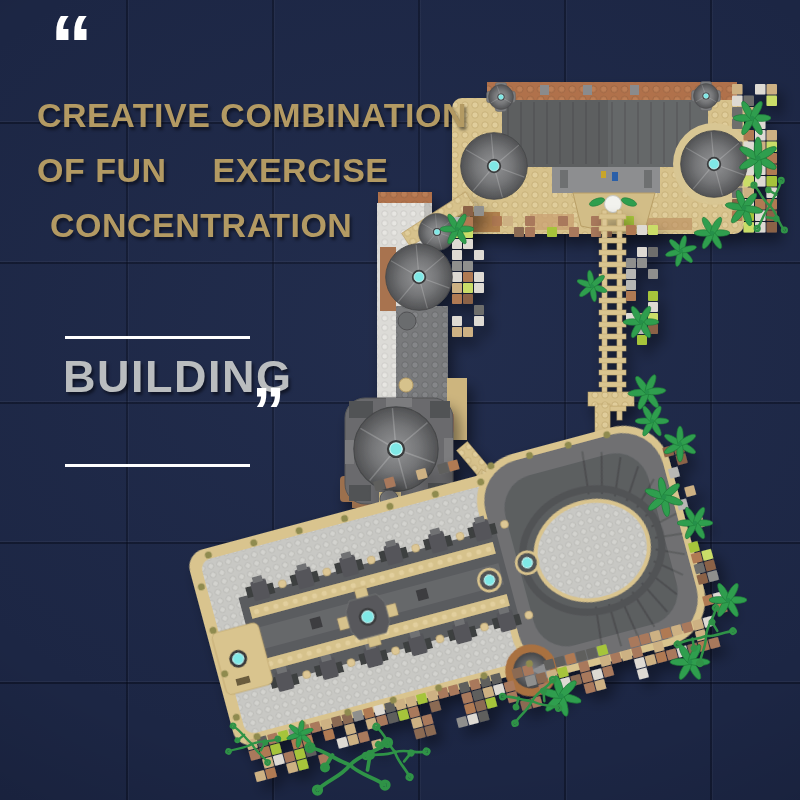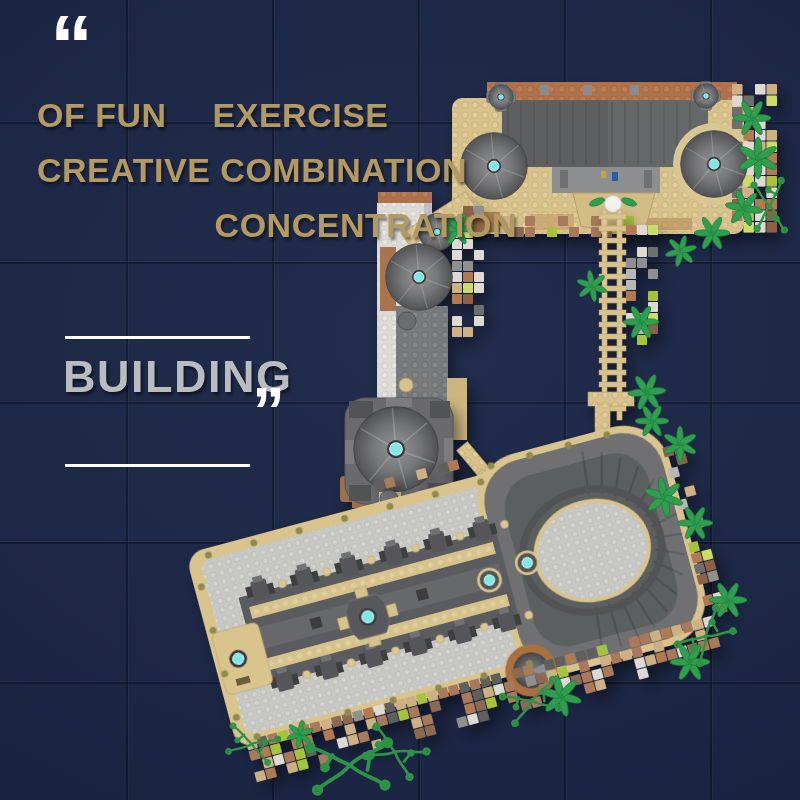--- a/index.html
+++ b/index.html
@@ -8,21 +8,21 @@
     background-image:
       radial-gradient(130% 100% at 52% 42%, rgba(90,110,160,.10) 0%, rgba(0,0,0,0) 55%, rgba(0,0,10,.32) 100%),
       repeating-linear-gradient(0deg, rgba(6,10,24,0) 0 116px, rgba(6,10,24,.5) 116px 118px, rgba(255,255,255,.045) 118px 119px, rgba(6,10,24,0) 119px 140px),
       repeating-linear-gradient(90deg, rgba(6,10,24,0) 0 126px, rgba(6,10,24,.45) 126px 128px, rgba(255,255,255,.035) 128px 129px, rgba(6,10,24,0) 129px 146px);
   }
   .quote-open{position:absolute;left:50px;top:2px;font-size:86px;font-weight:bold;color:#fff;line-height:1;}
   .quote-close{position:absolute;left:252px;top:378px;font-size:66px;font-weight:bold;color:#fff;line-height:1;}
   .headline{position:absolute;left:37px;top:88px;width:480px;color:#b39a63;font-weight:bold;
     font-size:34px;line-height:55px;letter-spacing:.5px;text-shadow:2px 3px 3px rgba(0,0,5,.45);}
   .headline .gap{display:inline-block;width:46px;}
-  .headline .indent{padding-left:13px;text-align:right;}
+  .headline .indent{padding-left:13px;}
   .rule{position:absolute;left:65px;width:185px;height:3px;background:#fff;}
   .rule-1{top:336px;} .rule-2{top:464px;}
   .subtitle{position:absolute;left:63px;top:351px;color:#babdbf;font-weight:bold;font-size:45px;
     line-height:51px;letter-spacing:1.5px;text-shadow:2px 3px 3px rgba(0,0,5,.5);}
   svg.model{position:absolute;left:0;top:0;width:800px;height:800px;}
 </style>
 </head>
 <body>
 
 <div class="stage">
@@ -785,22 +785,22 @@
         </g>
       <g transform="translate(770,206) scale(0.8) rotate(90)">
           <use href="#vine" x="-40" y="-40" width="80" height="80"></use>
         </g>
     </g>
   </svg>
 
   <div class="quote-open">“</div>
 
   <div class="headline">
+    <div>CREATIVE COMBINATION</div>
     <div><span>OF FUN</span><span class="gap"></span><span>EXERCISE</span></div>
-    <div>CREATIVE COMBINATION</div>
     <div class="indent">CONCENTRATION</div>
   </div>
 
   <div class="rule rule-1"></div>
 
   <div class="subtitle">
     <div>BUILDING</div>
   </div>
 
   <div class="quote-close">”</div>

